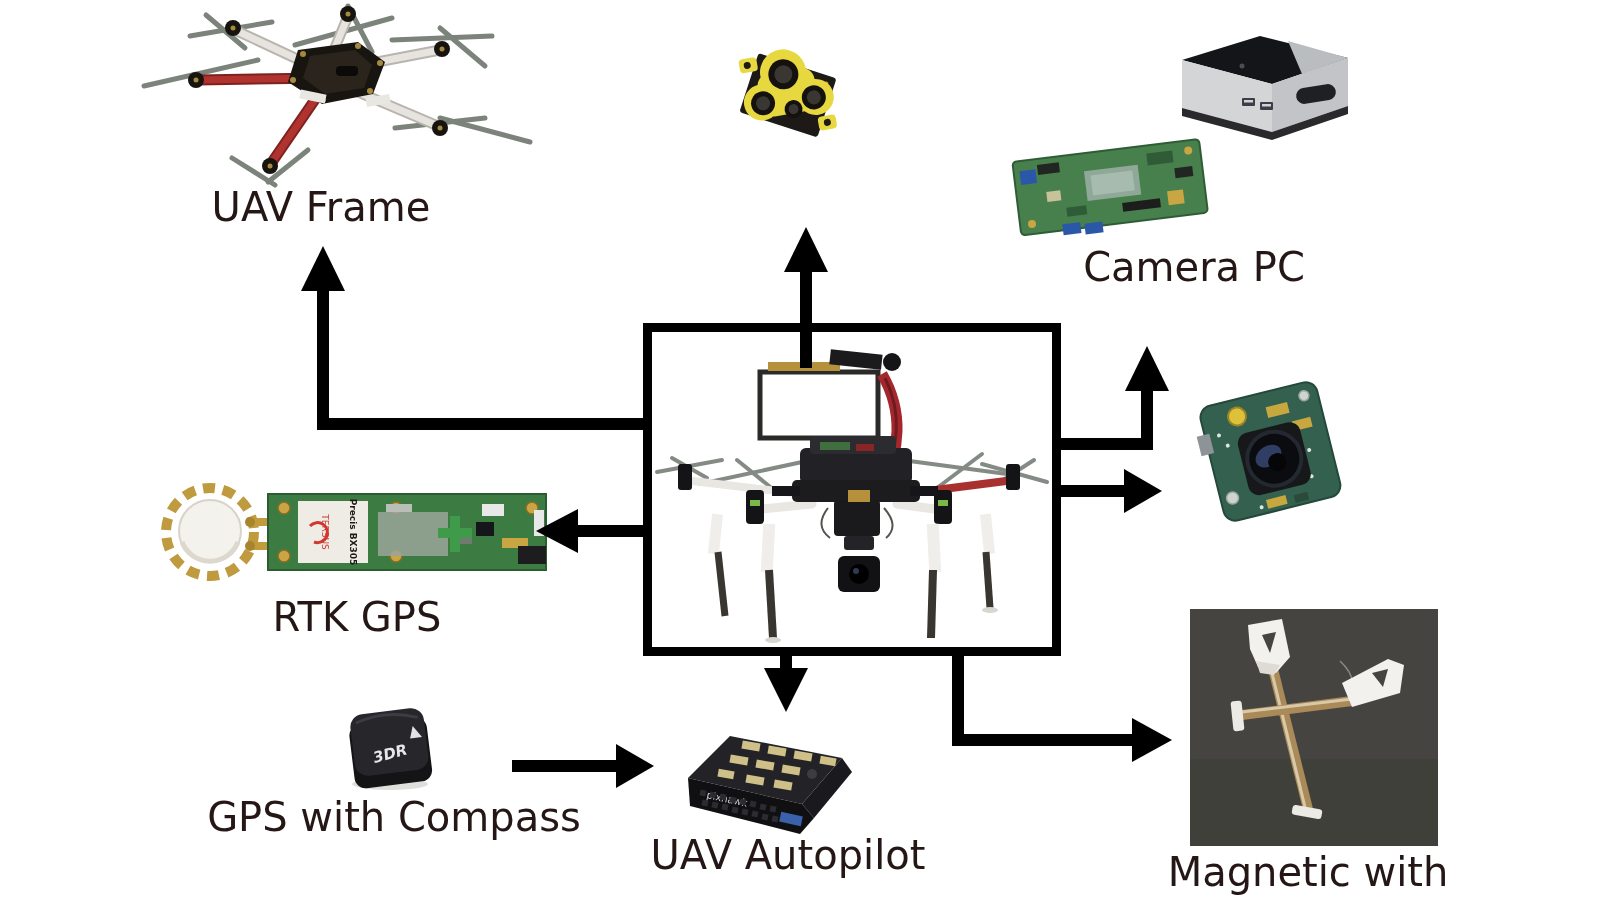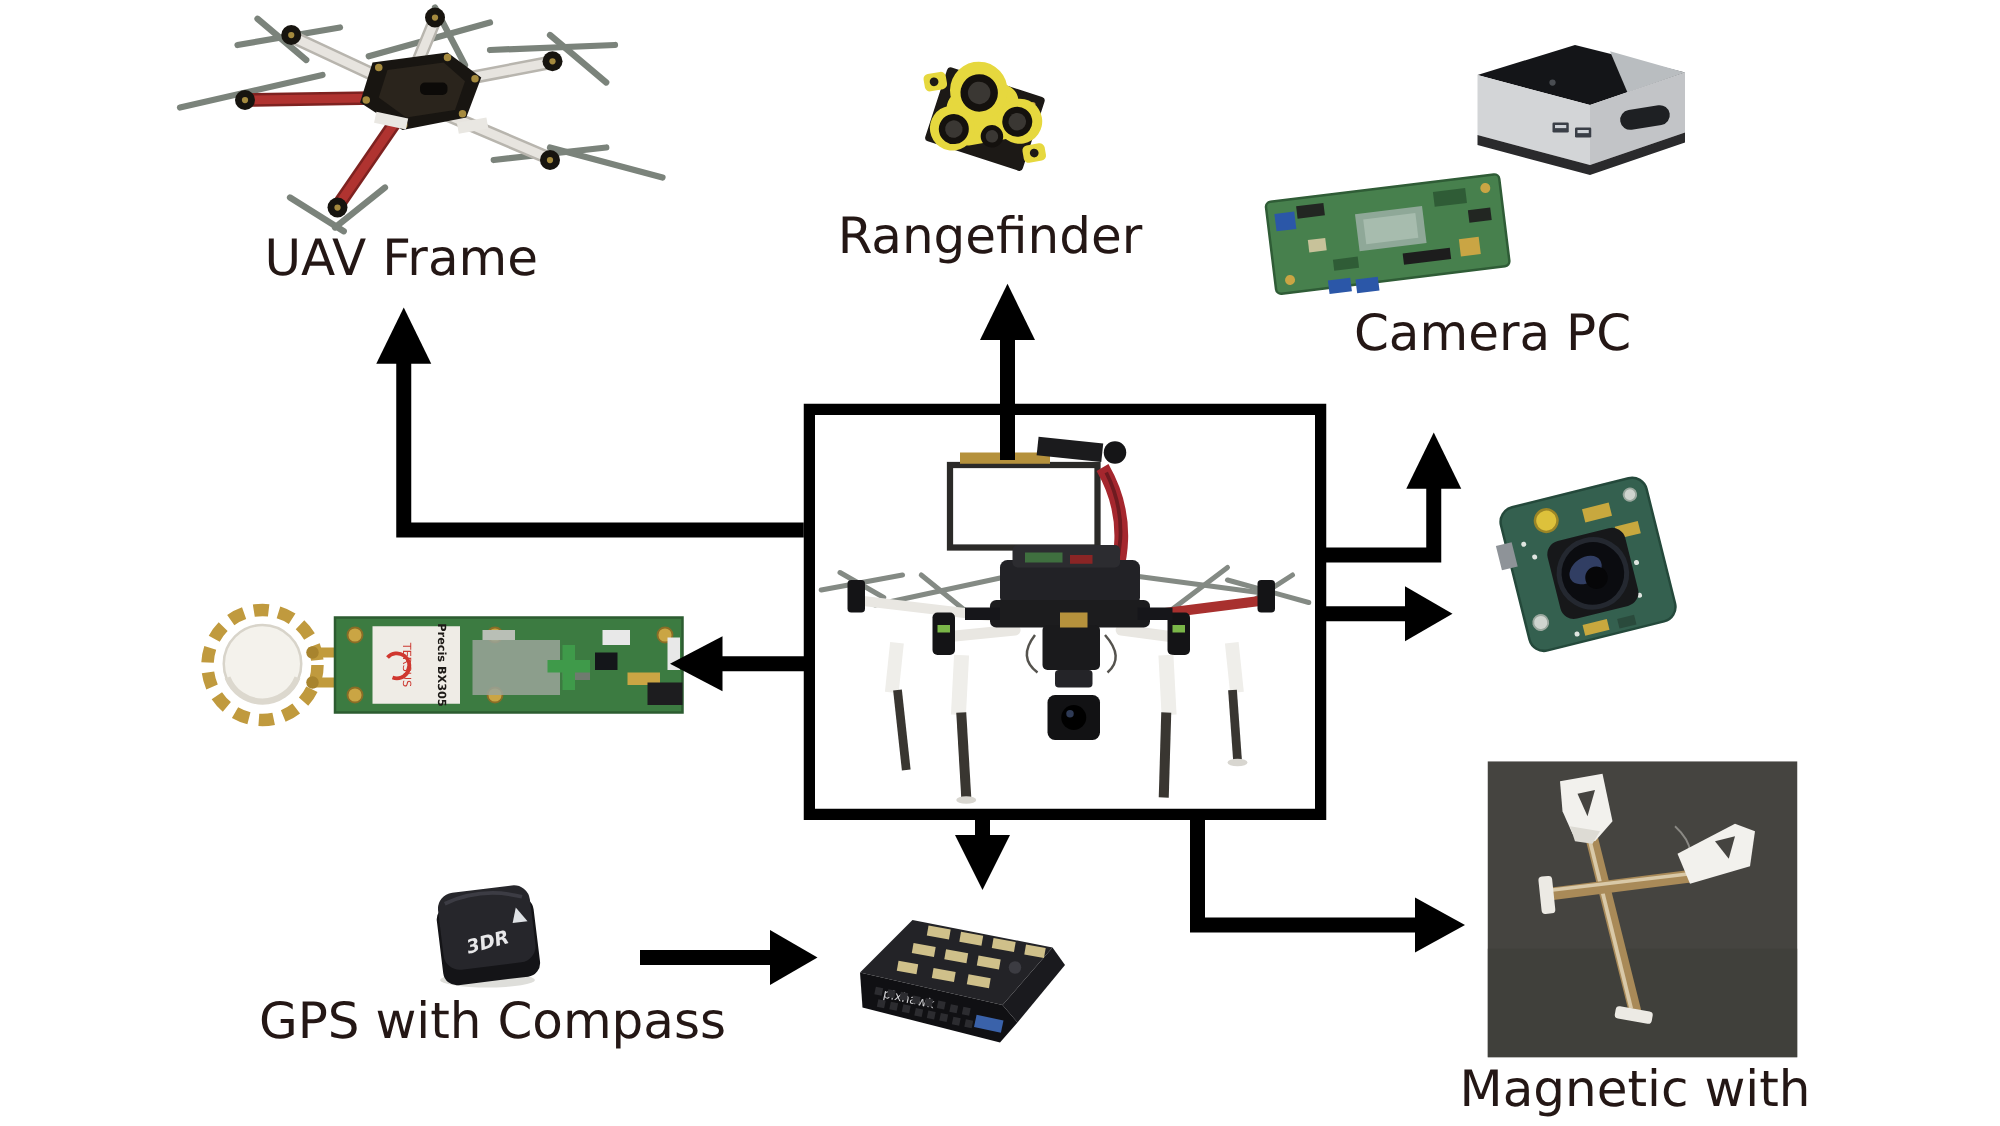--- a/index.html
+++ b/index.html
@@ -135,21 +135,20 @@
       <circle cx="62" cy="34" r="15" fill="#14110e"></circle>
         <circle cx="62" cy="34" r="9" fill="#3a3733"></circle>
       <circle cx="37" cy="59" r="12" fill="#14110e"></circle>
         <circle cx="37" cy="59" r="7" fill="#3a3733"></circle>
       <circle cx="88" cy="62" r="12" fill="#14110e"></circle>
         <circle cx="88" cy="62" r="7" fill="#3a3733"></circle>
       <circle cx="66" cy="70" r="9" fill="#14110e"></circle>
         <circle cx="66" cy="70" r="5" fill="#3a3733"></circle>
     </g>
   </svg>
-  <div class="label" style="left:792px;top:168px">Rangefinder</div>
 
   <svg class="abs art" style="left:1150px;top:28px" width="212" height="118" viewBox="0 0 212 118">
     <polygon points="32,32 110,8 198,30 122,56" fill="#141518"></polygon>
     <polygon points="138,13 198,30 152,46" fill="#b9bdc0"></polygon>
     <polygon points="32,32 122,56 122,104 32,80" fill="#d3d5d7"></polygon>
     <polygon points="122,56 198,30 198,78 122,104" fill="#c2c4c7"></polygon>
     <polygon points="32,80 122,104 198,78 198,86 122,112 32,88" fill="#2a2a2c"></polygon>
     <circle cx="92" cy="38" r="2.5" fill="#4a4d52"></circle>
     <rect x="92" y="70" width="13" height="8" rx="1" fill="#3a3f47"></rect>
     <rect x="110" y="74" width="13" height="8" rx="1" fill="#3a3f47"></rect>
@@ -273,20 +272,21 @@
       <rect x="236" y="22" width="26" height="8" fill="#b9bfb6"></rect>
       <rect x="300" y="46" width="22" height="16" fill="#6f7b6f"></rect>
     </g>
     <path d="M 300 34 h 10 v 12 h 12 v 10 h -12 v 14 h -10 v -14 h -12 v -10 h 12 z" fill="#3f9a4a"></path>
     <rect x="332" y="22" width="22" height="12" fill="#e8e8e8"></rect>
     <rect x="326" y="40" width="18" height="14" fill="#14161a"></rect>
     <rect x="352" y="56" width="26" height="10" fill="#caa544"></rect>
     <rect x="384" y="28" width="10" height="26" fill="#e8e8e8"></rect>
     <rect x="368" y="64" width="28" height="18" fill="#1d1d1f"></rect>
   </svg>
+  <div class="label" style="left:357px;top:596px">RTK GPS</div>
 
   <svg class="abs art" style="left:1188px;top:368px" width="162" height="166" viewBox="0 0 162 166">
     <g transform="rotate(-14 80 82)">
       <rect x="22" y="25" width="120" height="118" rx="12" fill="#34604f" stroke="#24493b" stroke-width="2"></rect>
       <circle cx="58" cy="42" r="9" fill="#ddc13b" stroke="#9b8526" stroke-width="2"></circle>
       <rect x="88" y="40" width="22" height="11" fill="#c8a83e"></rect>
       <rect x="110" y="60" width="19" height="10" fill="#c8a83e"></rect>
       <rect x="14" y="52" width="13" height="20" fill="#8e9398"></rect>
       <g fill="#dfe5e0">
           <circle cx="36" cy="56" r="2"></circle>
@@ -349,20 +349,21 @@
         <rect x="40" y="80" width="6" height="6" transform="rotate(12 43 83)"></rect>
       <rect x="50" y="82" width="6" height="6" transform="rotate(12 53 85)"></rect>
         <rect x="60" y="85" width="6" height="6" transform="rotate(12 63 88)"></rect>
       <rect x="70" y="87" width="6" height="6" transform="rotate(12 73 90)"></rect>
         <rect x="80" y="89" width="6" height="6" transform="rotate(12 83 92)"></rect>
       <rect x="90" y="92" width="6" height="6" transform="rotate(12 93 95)"></rect>
         <rect x="100" y="94" width="6" height="6" transform="rotate(12 103 97)"></rect>
     </g>
     <rect x="108" y="92" width="22" height="10" fill="#3a62aa" transform="rotate(12 119 97)"></rect>
   </svg>
+  <div class="label" style="left:788px;top:834px">UAV Autopilot</div>
 
   <svg class="abs art" style="left:1190px;top:609px" width="248" height="237" viewBox="0 0 248 237">
     <rect x="0" y="0" width="248" height="237" fill="#454440"></rect>
     <rect x="0" y="150" width="248" height="87" fill="#3e3d39" opacity="0.6"></rect>
     <path d="M 150 52 q 22 20 6 44" stroke="#8a8984" stroke-width="1.5" fill="none"></path>
 
     <line x1="82" y1="56" x2="118" y2="200" stroke="#a98a58" stroke-width="10"></line>
     <line x1="80" y1="56" x2="115" y2="198" stroke="#d9c9a8" stroke-width="3"></line>
     <rect x="102" y="198" width="30" height="10" rx="3" fill="#eceae4" transform="rotate(10 117 203)"></rect>
 

